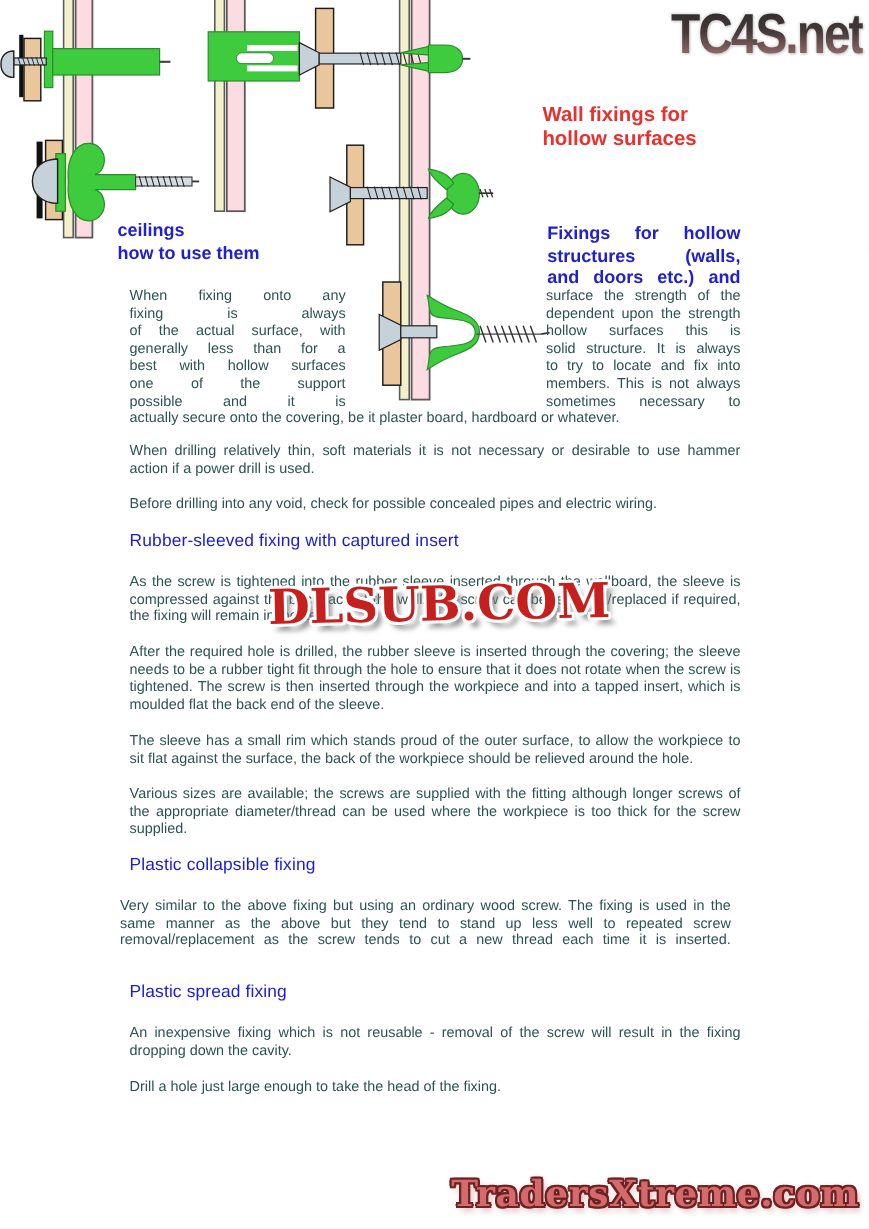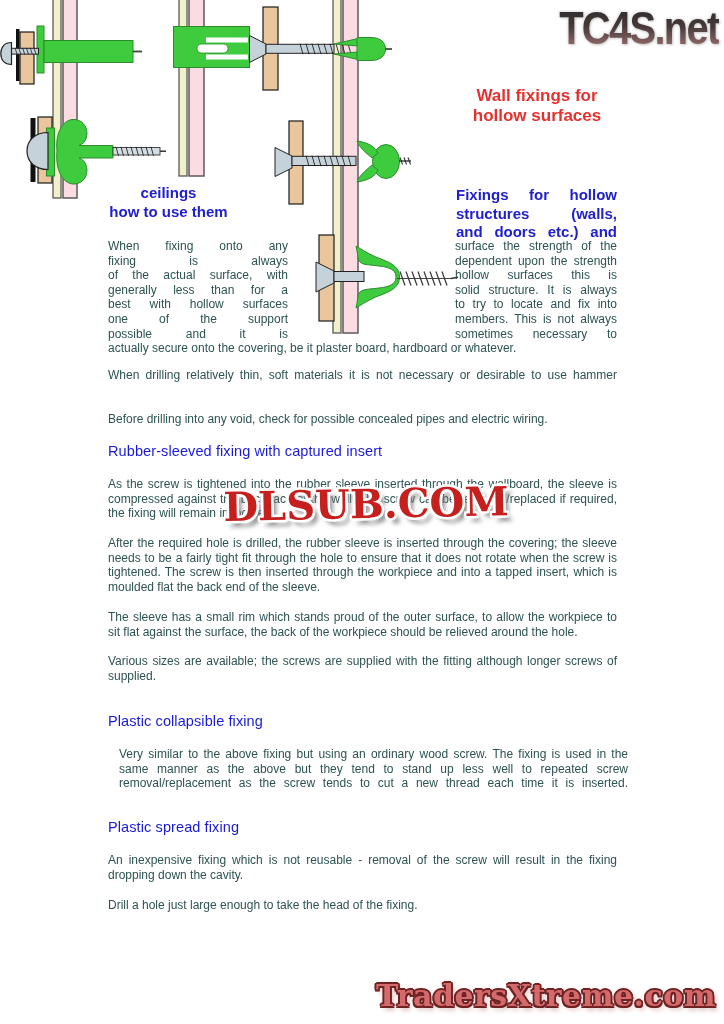--- a/index.html
+++ b/index.html
@@ -8,28 +8,28 @@
   .abs{position:absolute;}
   
   .tblock{position:absolute;width:509px;}
   .line{font-size:12px;line-height:14.6px;color:#2d5252;text-align:left;}
   .line.j{text-align:justify;text-align-last:justify;-moz-text-align-last:justify;}
   
   .colblock{position:absolute;}
   
   .bheading{position:absolute;font-size:14.5px;color:#1a1ad9;letter-spacing:0.1px;}
   
-  .red-title{position:absolute;left:452px;top:86px;width:170px;text-align:center;
+  .red-title{position:absolute;left:452px;top:86px;width:170px;text-align:left;
              color:#e6312e;font-weight:bold;font-size:17px;line-height:20px;}
   
   .blue-right{position:absolute;left:456px;top:146px;width:161px;color:#2020cc;
               font-weight:bold;font-size:15px;line-height:18.7px;margin-top:40px;}
   .blue-right .line{font-size:15px;line-height:18.7px;color:#2020cc;font-weight:bold;}
   .blue-left{position:absolute;left:98px;top:184px;width:141px;color:#2020cc;
-             font-weight:bold;font-size:15px;line-height:18.5px;text-align:center;}
+             font-weight:bold;font-size:15px;line-height:18.5px;text-align:left;}
   
   .tc4s{position:absolute;top:0px;right:5px;}
   .tc4s span{display:inline-block;font-family:"Liberation Sans",sans-serif;font-weight:bold;
       font-size:47px;letter-spacing:-2px;transform:scaleX(.85);transform-origin:100% 50%;
       background:linear-gradient(180deg,#2f2b2b 12%,#453939 48%,#8f6868 82%,#a77f7f 100%);
       -webkit-background-clip:text;background-clip:text;color:transparent;
       filter:drop-shadow(1px 1px 1px #c9c9c9) drop-shadow(-1px -1px 1px #e2e2e2);}
   @supports not ((-webkit-background-clip:text) or (background-clip:text)){
       .tc4s span{color:#4a3c3c;}}
   .dlsub{position:absolute;left:216px;top:482px;width:300px;text-align:center;z-index:9;
@@ -219,50 +219,52 @@
     <div class="line j">to try to locate and fix into</div>
     <div class="line j">members. This is not always</div>
     <div class="line j">sometimes necessary to</div>
   </div>
   <div class="tblock" style="left:108px;top:341px">
     <div class="line">actually secure onto the covering, be it plaster board, hardboard or whatever.</div>
   </div>
 
   <div class="tblock" style="left:108px;top:368px">
     <div class="line j">When drilling relatively thin, soft materials it is not necessary or desirable to use hammer</div>
+    <div class="line">action if a power drill is used.</div>
   </div>
   <div class="tblock" style="left:108px;top:412px">
     <div class="line">Before drilling into any void, check for possible concealed pipes and electric wiring.</div>
   </div>
 
   <div class="bheading" style="left:108px;top:443px">Rubber-sleeved fixing with captured insert</div>
 
   <div class="tblock" style="left:108px;top:477px">
     <div class="line j">As the screw is tightened into the rubber sleeve inserted through the wallboard, the sleeve is</div>
     <div class="line j">compressed against the back face of the wall. The screw can be removed/replaced if required,</div>
     <div class="line">the fixing will remain in locate.</div>
   </div>
   <div class="tblock" style="left:108px;top:536px">
     <div class="line j">After the required hole is drilled, the rubber sleeve is inserted through the covering; the sleeve</div>
-    <div class="line j">needs to be a fairly tight fit through the hole to ensure that it does not rotate when the screw is</div>
+    <div class="line j">needs to be a rubber tight fit through the hole to ensure that it does not rotate when the screw is</div>
     <div class="line j">tightened. The screw is then inserted through the workpiece and into a tapped insert, which is</div>
     <div class="line">moulded flat the back end of the sleeve.</div>
   </div>
   <div class="tblock" style="left:108px;top:610px">
     <div class="line j">The sleeve has a small rim which stands proud of the outer surface, to allow the workpiece to</div>
     <div class="line">sit flat against the surface, the back of the workpiece should be relieved around the hole.</div>
   </div>
   <div class="tblock" style="left:108px;top:654px">
     <div class="line j">Various sizes are available; the screws are supplied with the fitting although longer screws of</div>
+    <div class="line j">the appropriate diameter/thread can be used where the workpiece is too thick for the screw</div>
     <div class="line">supplied.</div>
   </div>
 
   <div class="bheading" style="left:108px;top:713px">Plastic collapsible fixing</div>
 
-  <div class="tblock" style="left:119px;top:747px">
+  <div class="tblock" style="left:100px;top:747px">
     <div class="line j">Very similar to the above fixing but using an ordinary wood screw. The fixing is used in the</div>
     <div class="line j">same manner as the above but they tend to stand up less well to repeated screw</div>
     <div class="line j">removal/replacement as the screw tends to cut a new thread each time it is inserted.</div>
   </div>
 
   <div class="bheading" style="left:108px;top:819px">Plastic spread fixing</div>
 
   <div class="tblock" style="left:108px;top:853px">
     <div class="line j">An inexpensive fixing which is not reusable - removal of the screw will result in the fixing</div>
     <div class="line">dropping down the cavity.</div>

